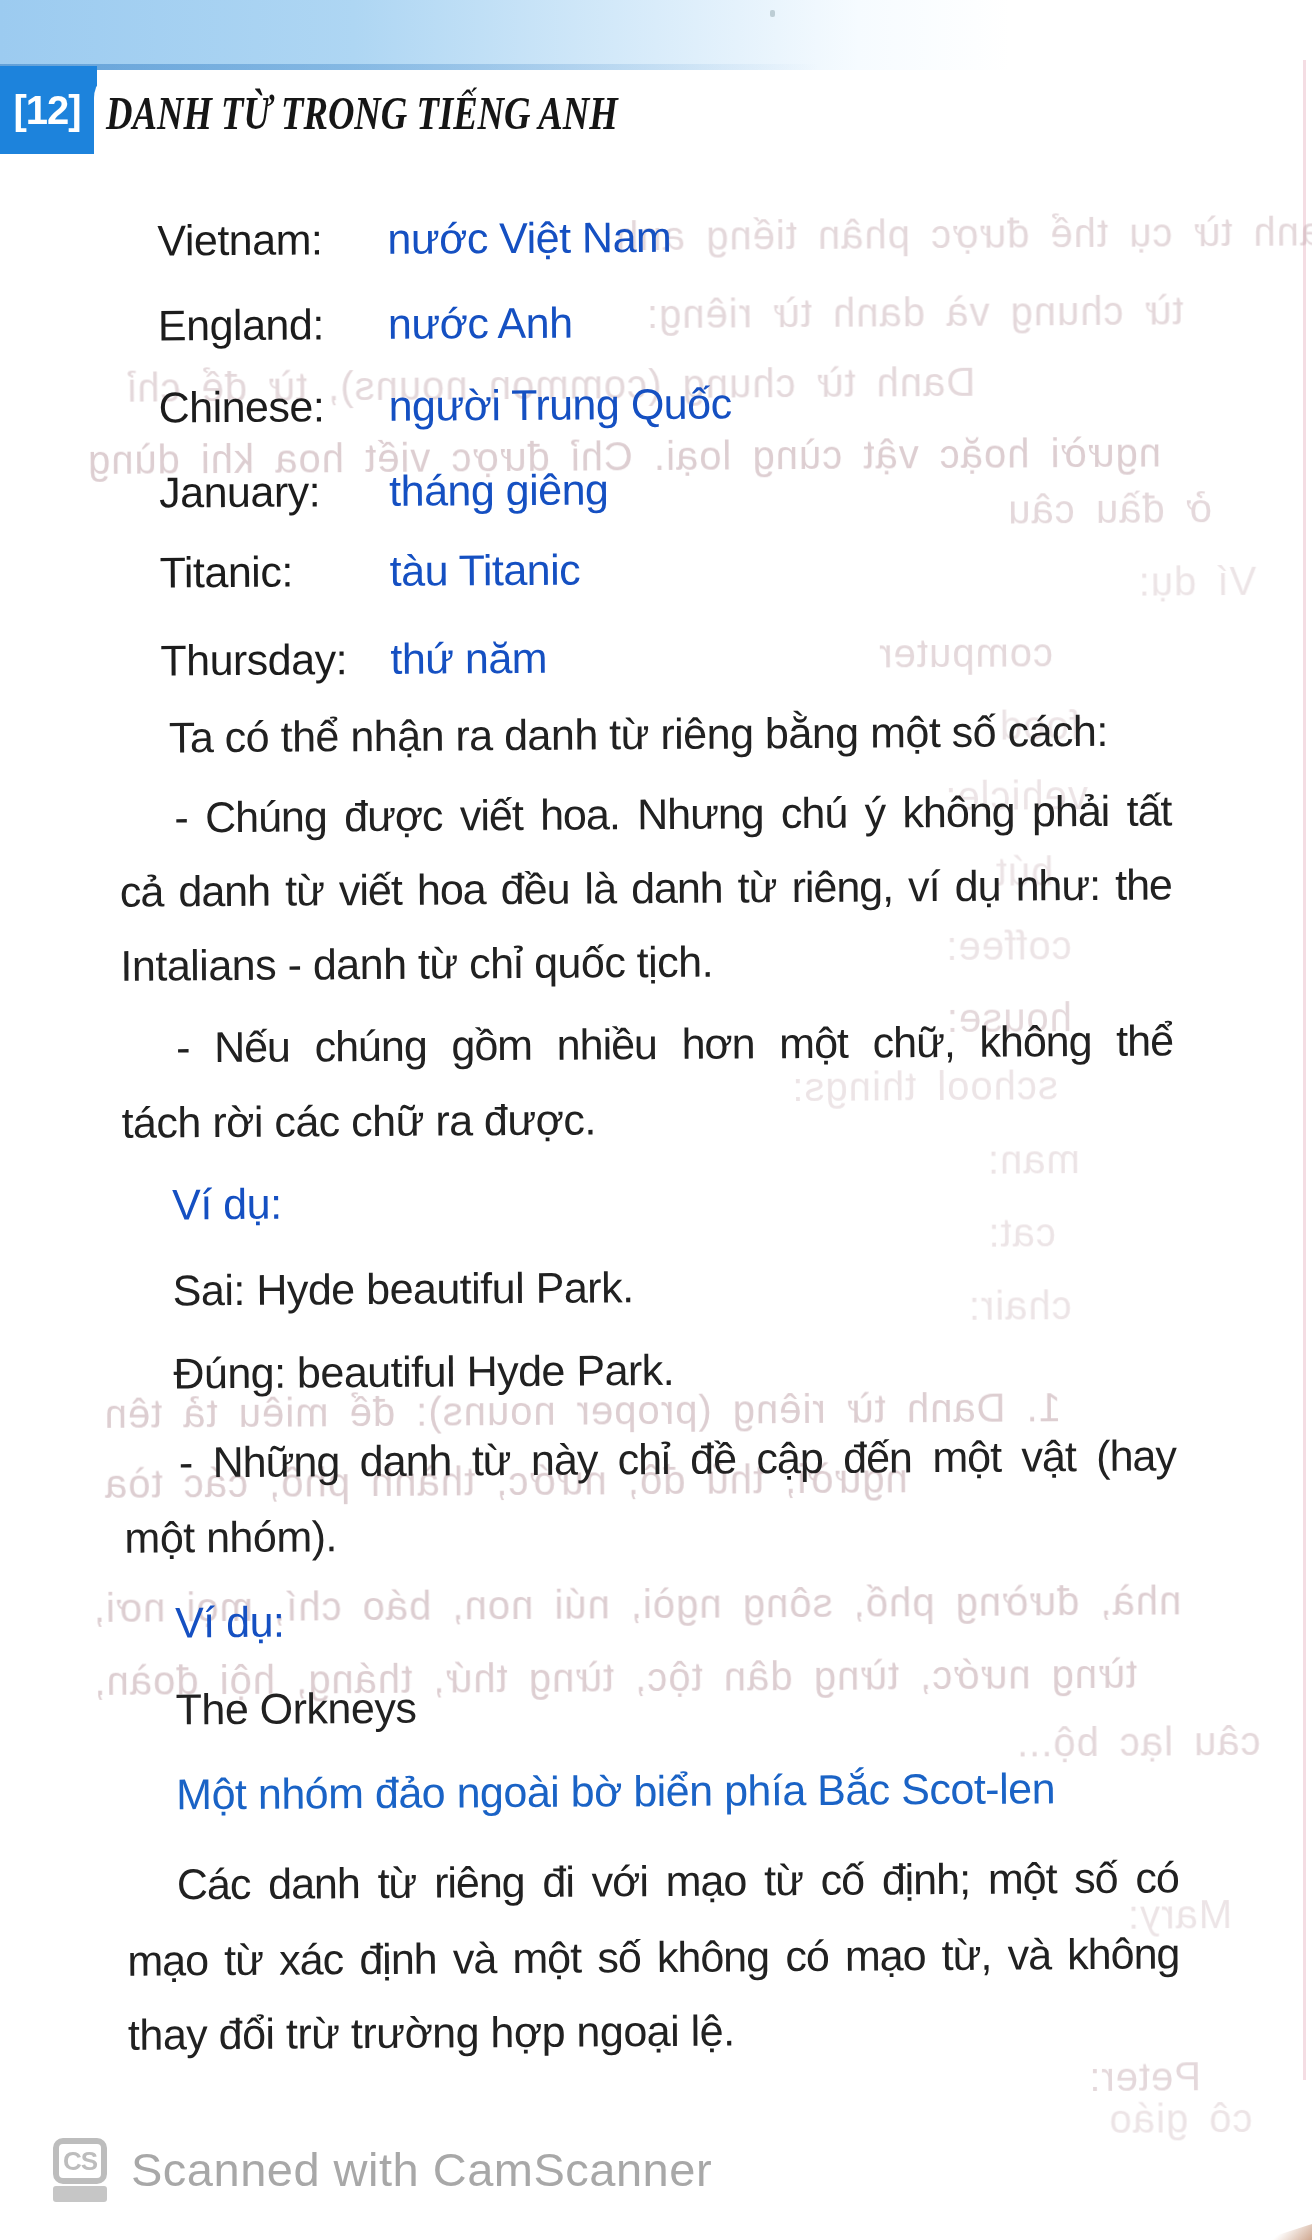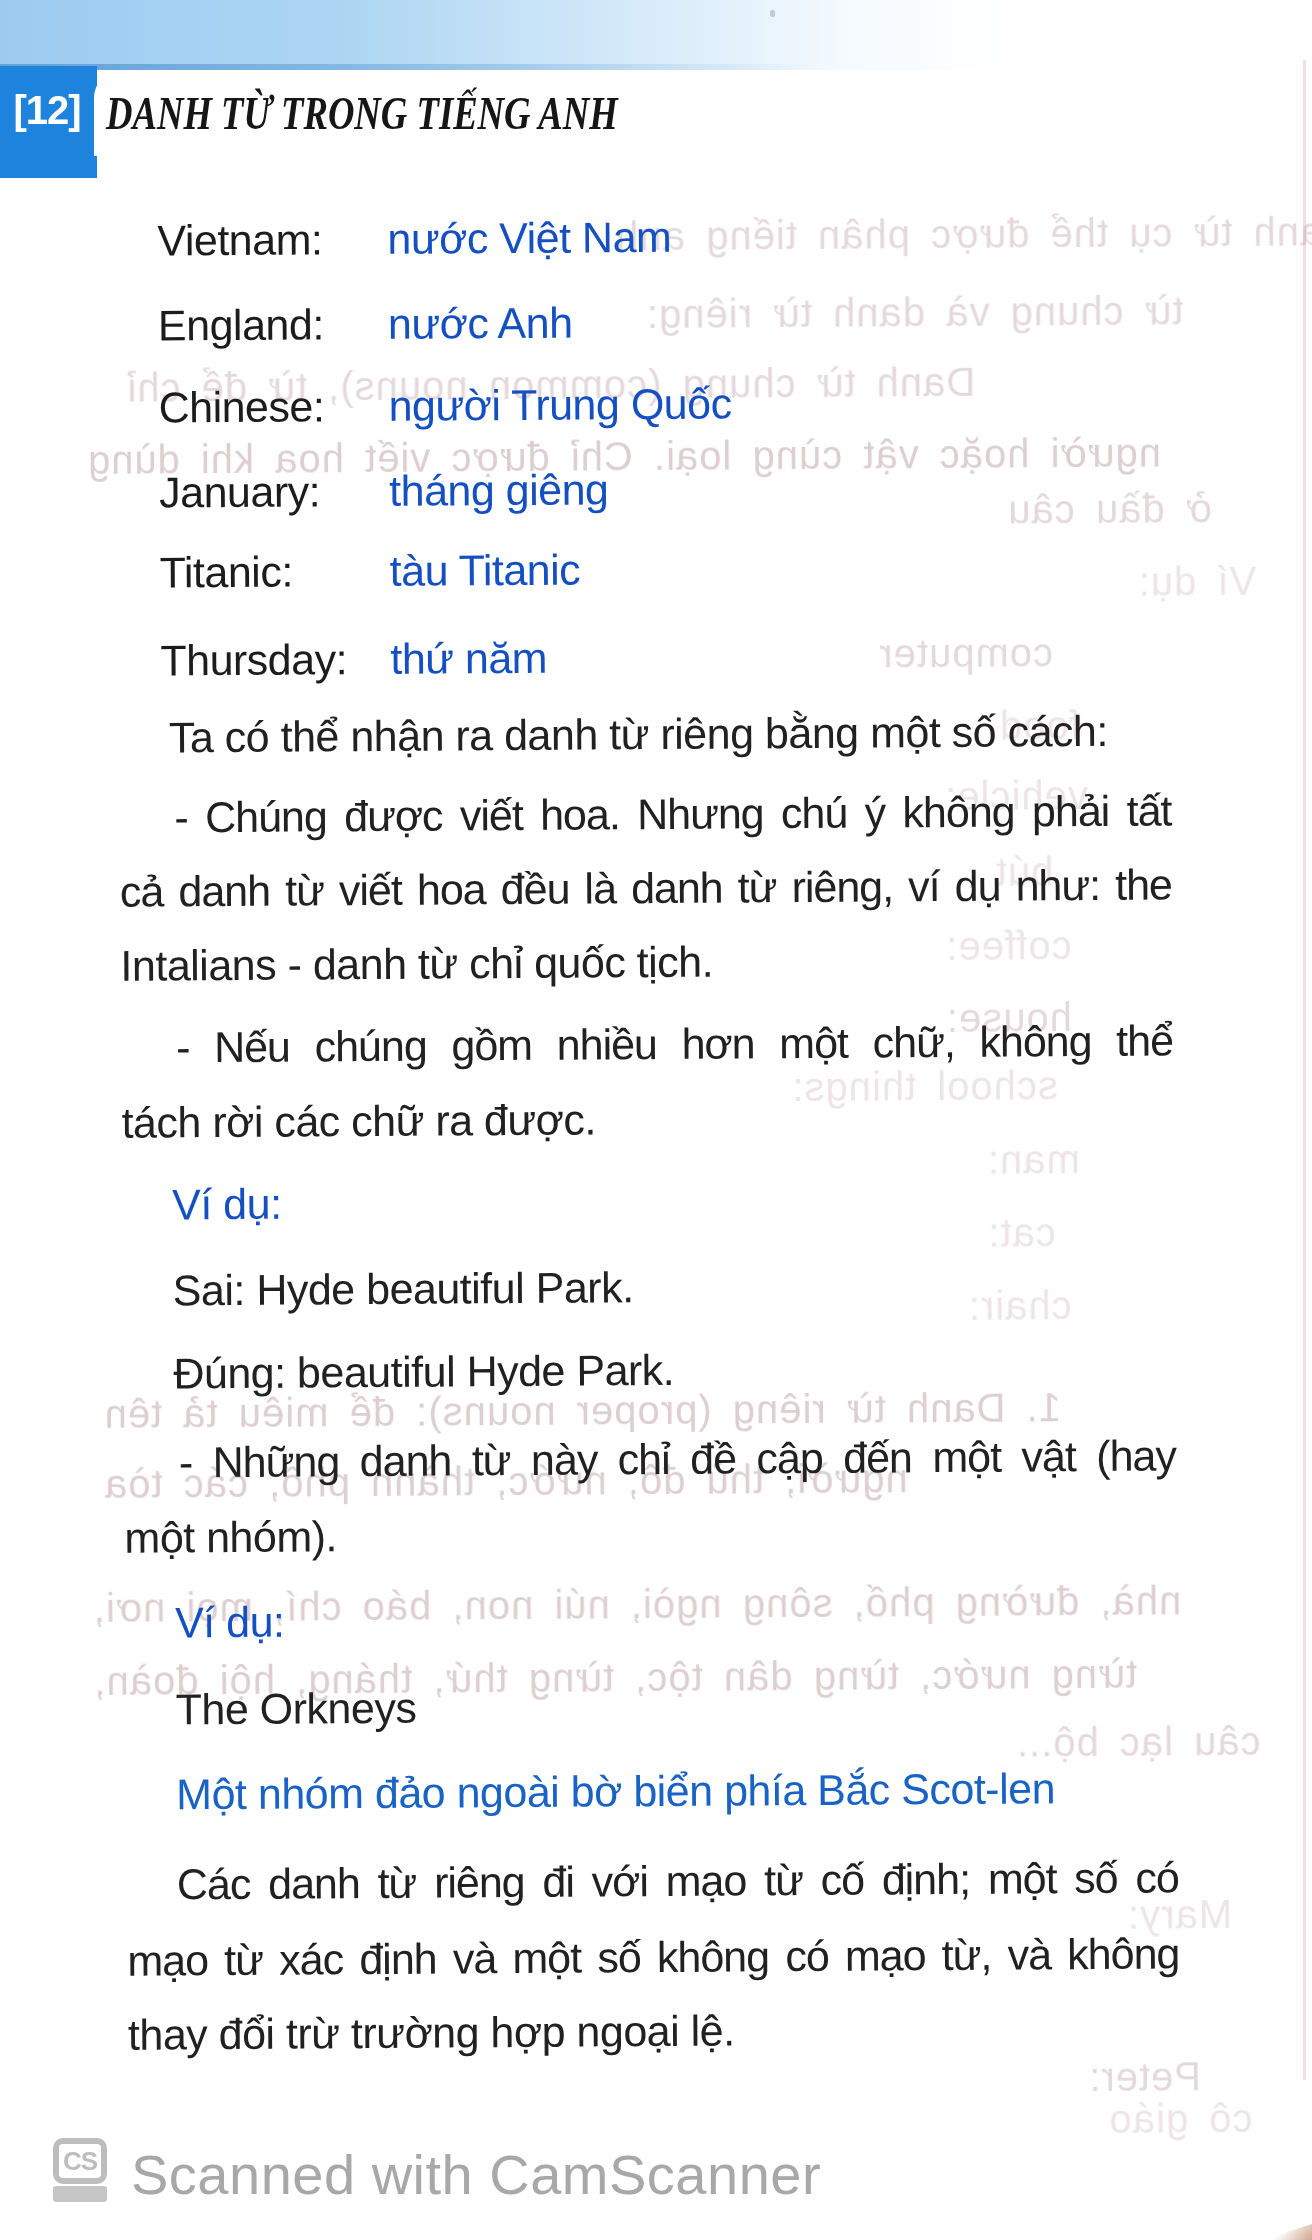--- a/index.html
+++ b/index.html
@@ -12,21 +12,21 @@
   .band{
     position:absolute;left:0;top:0;width:1010px;height:70px;
     background:linear-gradient(to right,
       var(--band_blue) 0%, #aed6f3 35%, #d9ecfa 65%, #f6fbff 85%, #ffffff 100%);
   }
   .band-edge{
     position:absolute;left:0;top:64px;width:820px;height:6px;
     background:linear-gradient(to right, rgba(52,126,196,.55), rgba(52,126,196,.25) 60%, rgba(52,126,196,0));
   }
   .badge-box{
-    position:absolute;left:0;top:66px;width:97px;height:112px;
+    position:absolute;left:0;top:66px;width:97px;height:88px;
     background:var(--accent_blue);
   }
   .badge-box .num{
     position:absolute;left:0;top:0;width:94px;height:88px;
     display:flex;align-items:center;justify-content:center;
     color:#ffffff;font-weight:bold;font-size:40px;letter-spacing:-1px;
   }
   .plate{
     position:absolute;left:94px;top:70px;right:0;height:86px;
     background:#ffffff;border-radius:28px 0 0 0;font-style:italic;
@@ -76,21 +76,21 @@
   
   .footer{position:absolute;left:53px;top:2136px;height:70px;}
   .cs-logo{position:absolute;left:0;top:2px;width:54px;height:64px;}
   .cs-logo .frame{
     box-sizing:border-box;width:54px;height:46px;border:6px solid #bdbdbd;border-radius:10px;
     display:flex;align-items:center;justify-content:center;
     color:#bdbdbd;font-weight:bold;font-size:26px;letter-spacing:-1px;
   }
   .cs-logo .foot{width:54px;height:16px;background:#c6c6c6;border-radius:3px;margin-top:2px;}
   .cs-text{
-    position:absolute;left:78px;top:6px;font-size:56px;color:var(--footer_gray);
+    position:absolute;left:78px;top:6px;font-size:47px;color:var(--footer_gray);
     letter-spacing:.5px;white-space:nowrap;
   }
 </style>
 </head>
 <body>
 
 <div class="band"></div>
 <div class="band-edge"></div>
 <div class="badge-box">
   <div class="num">[12]</div>

